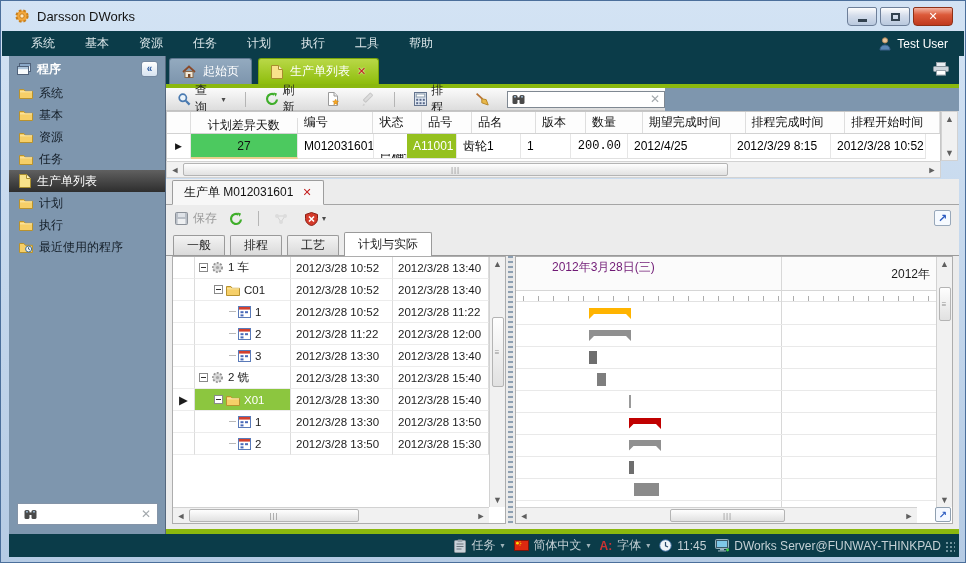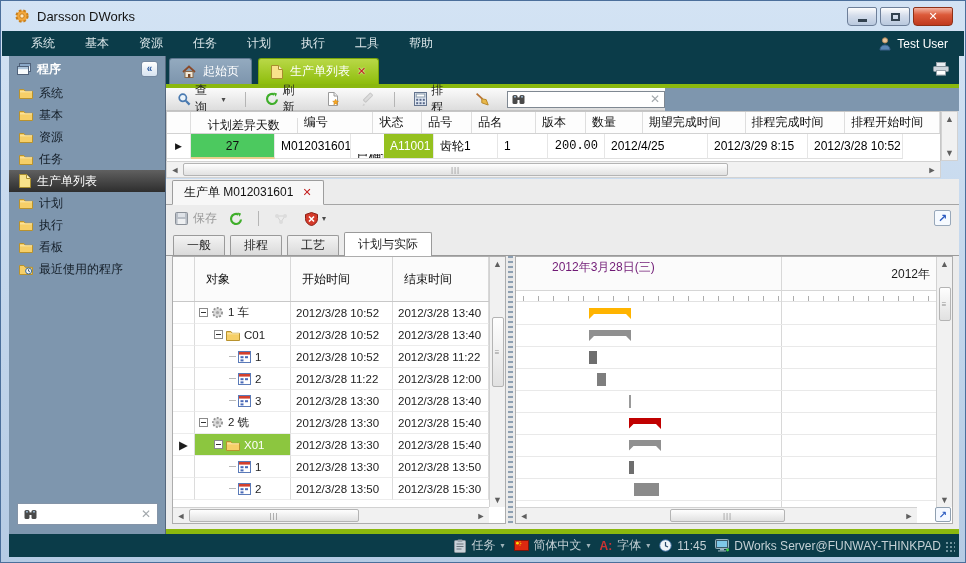--- a/index.html
+++ b/index.html
@@ -304,29 +304,20 @@
               <path d="M0.5 2.5h4.4l1.4 1.8h7.2v7.2H0.5z" fill="#f6cf68" stroke="#b8922e"></path>
               <path d="M1 4.8h12" stroke="#fce9ae"></path>
             </svg>
           </span>
           <span>执行</span>
         </div>
         <div class="side-item">
           <span style="display: flex;">
             <svg width="14" height="12" viewBox="0 0 14 12">
               <path d="M0.5 2.5h4.4l1.4 1.8h7.2v7.2H0.5z" fill="#f6cf68" stroke="#b8922e"></path>
-              <path d="M1 4.8h12" stroke="#fce9ae"></path>
-            </svg>
-          </span>
-          <span>看板</span>
-        </div>
-        <div class="side-item">
-          <span style="display: flex;">
-            <svg width="14" height="12" viewBox="0 0 14 12">
-              <path d="M0.5 2.5h4.4l1.4 1.8h7.2v7.2H0.5z" fill="#f6cf68" stroke="#b8922e"></path>
               <circle cx="9.6" cy="8" r="3" fill="#eef4f8" stroke="#3a6a9a"></circle>
               <path d="M9.6 6.3v1.8l1.2 0.7" stroke="#2a4a6a" fill="none"></path>
             </svg>
           </span>
           <span>最近使用的程序</span>
         </div>
       </div>
     <div class="side-search">
       <span style="display:flex">
         <svg width="13" height="11" viewBox="0 0 13 11">
@@ -465,21 +456,21 @@
         <div class="ghc" style="width: 50px;">版本</div>
         <div class="ghc" style="width: 57px;">数量</div>
         <div class="ghc" style="width: 103px;">期望完成时间</div>
         <div class="ghc" style="width: 100px;">排程完成时间</div>
         <div class="ghc" style="width: 95px;">排程开始时间</div>
       </div>
     <div class="grid-row">
         <div class="gc marker" style="width: 24px;">
           <span class="marker-glyph"></span>
         </div>
-        <div class="gc center hl-green" style="background: rgb(76, 201, 95); width: 84px;">27</div>
+        <div class="gc center hl-green" style="background: rgb(76, 201, 95); width: 107px;">27</div>
         <div class="gc" style="width: 76px;">M012031601</div>
         <div class="gc" style="width: 33px; margin-top: 20px;">已确认</div>
         <div class="gc hl-olive" style="background: rgb(149, 193, 31); width: 50px;">A11001</div>
         <div class="gc" style="width: 64px;">齿轮1</div>
         <div class="gc" style="width: 50px;">1</div>
         <div class="gc right" style="width: 57px;">200.00</div>
         <div class="gc" style="width: 103px; text-align: center;">2012/4/25</div>
         <div class="gc" style="width: 100px;">2012/3/29 8:15</div>
         <div class="gc" style="width: 95px;">2012/3/28 10:52</div>
       </div>
@@ -545,26 +536,20 @@
     <div class="subtabs">
         <div class="subtab">一般</div>
         <div class="subtab">排程</div>
         <div class="subtab">工艺</div>
         <div class="subtab active">计划与实际</div>
       </div>
 
     <div class="split">
 
       <div class="treepanel">
-        <div class="tree-head">
-            <div class="thc" style="width: 22px; padding: 0px;"></div>
-            <div class="thc" style="width: 96px;">对象</div>
-            <div class="thc" style="width: 102px;">开始时间</div>
-            <div class="thc" style="width: 96px;">结束时间</div>
-          </div>
         <div>
             <div class="trow">
               <div class="tc marker" style="width: 22px; justify-content: center;"></div>
               <div class="tc obj" style="width: 96px; padding-left: 4px;">
                 <span class="expander"></span>
                 <span class="ticon">
                   <svg width="13" height="13" viewBox="0 0 13 13">
                     <circle cx="6.5" cy="6.5" r="4.6" fill="#d9d9d9" stroke="#8f8f8f" stroke-width="1.7" stroke-dasharray="1.9 1.5"></circle>
                     <circle cx="6.5" cy="6.5" r="1.6" fill="#a6a6a6"></circle>
                   </svg>

